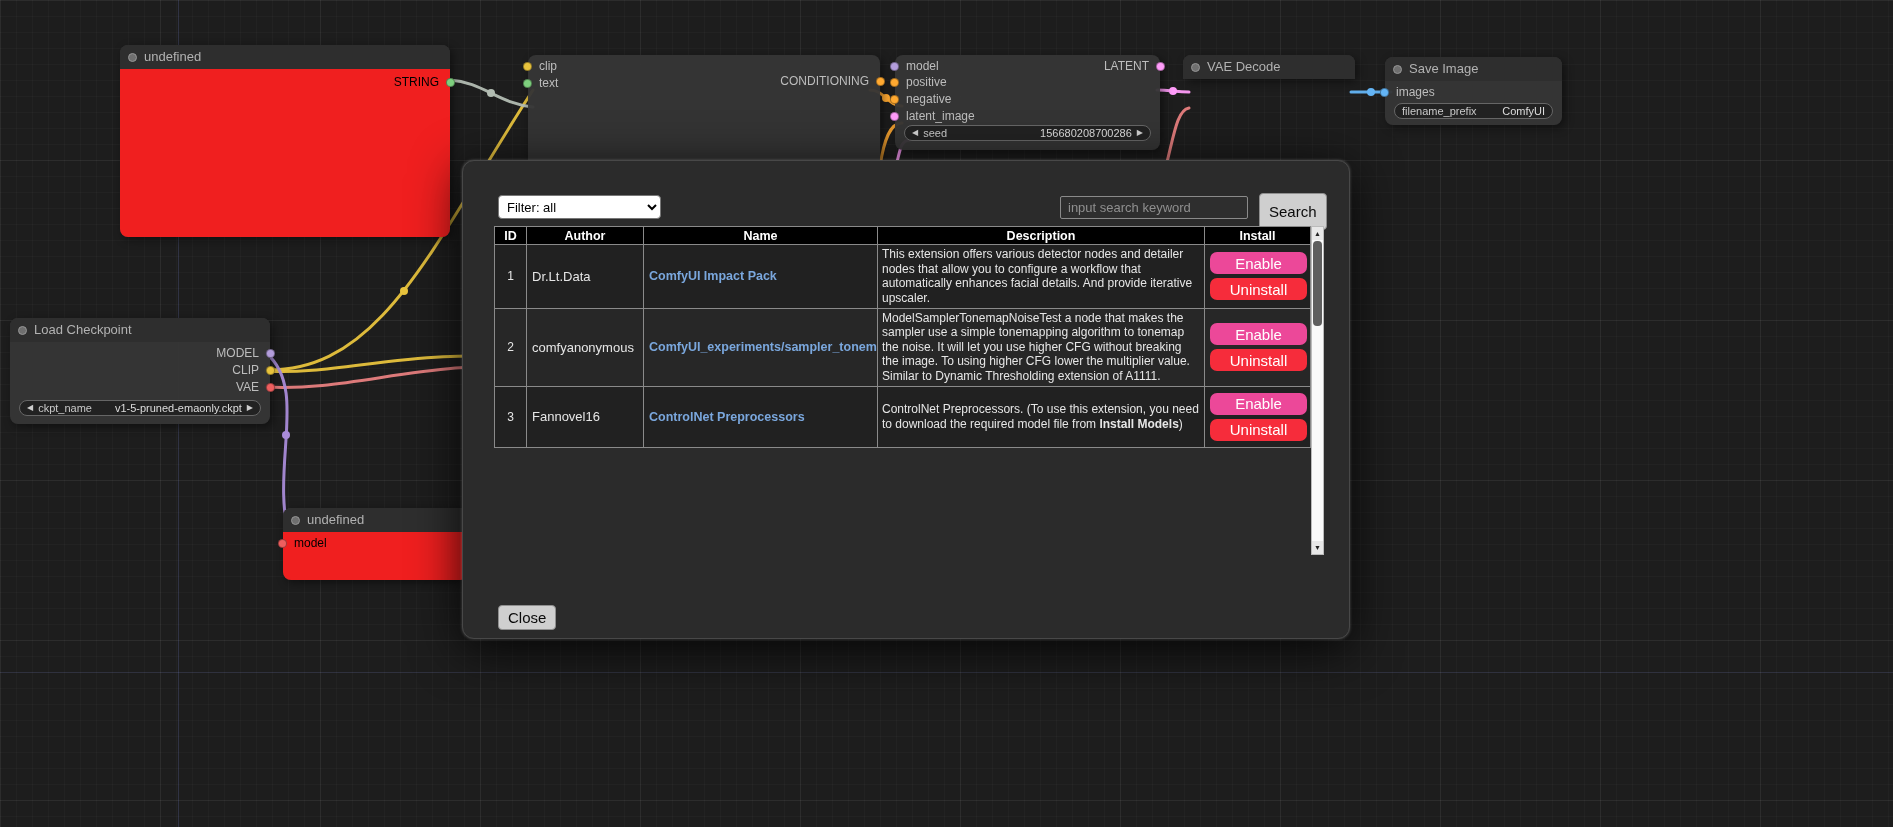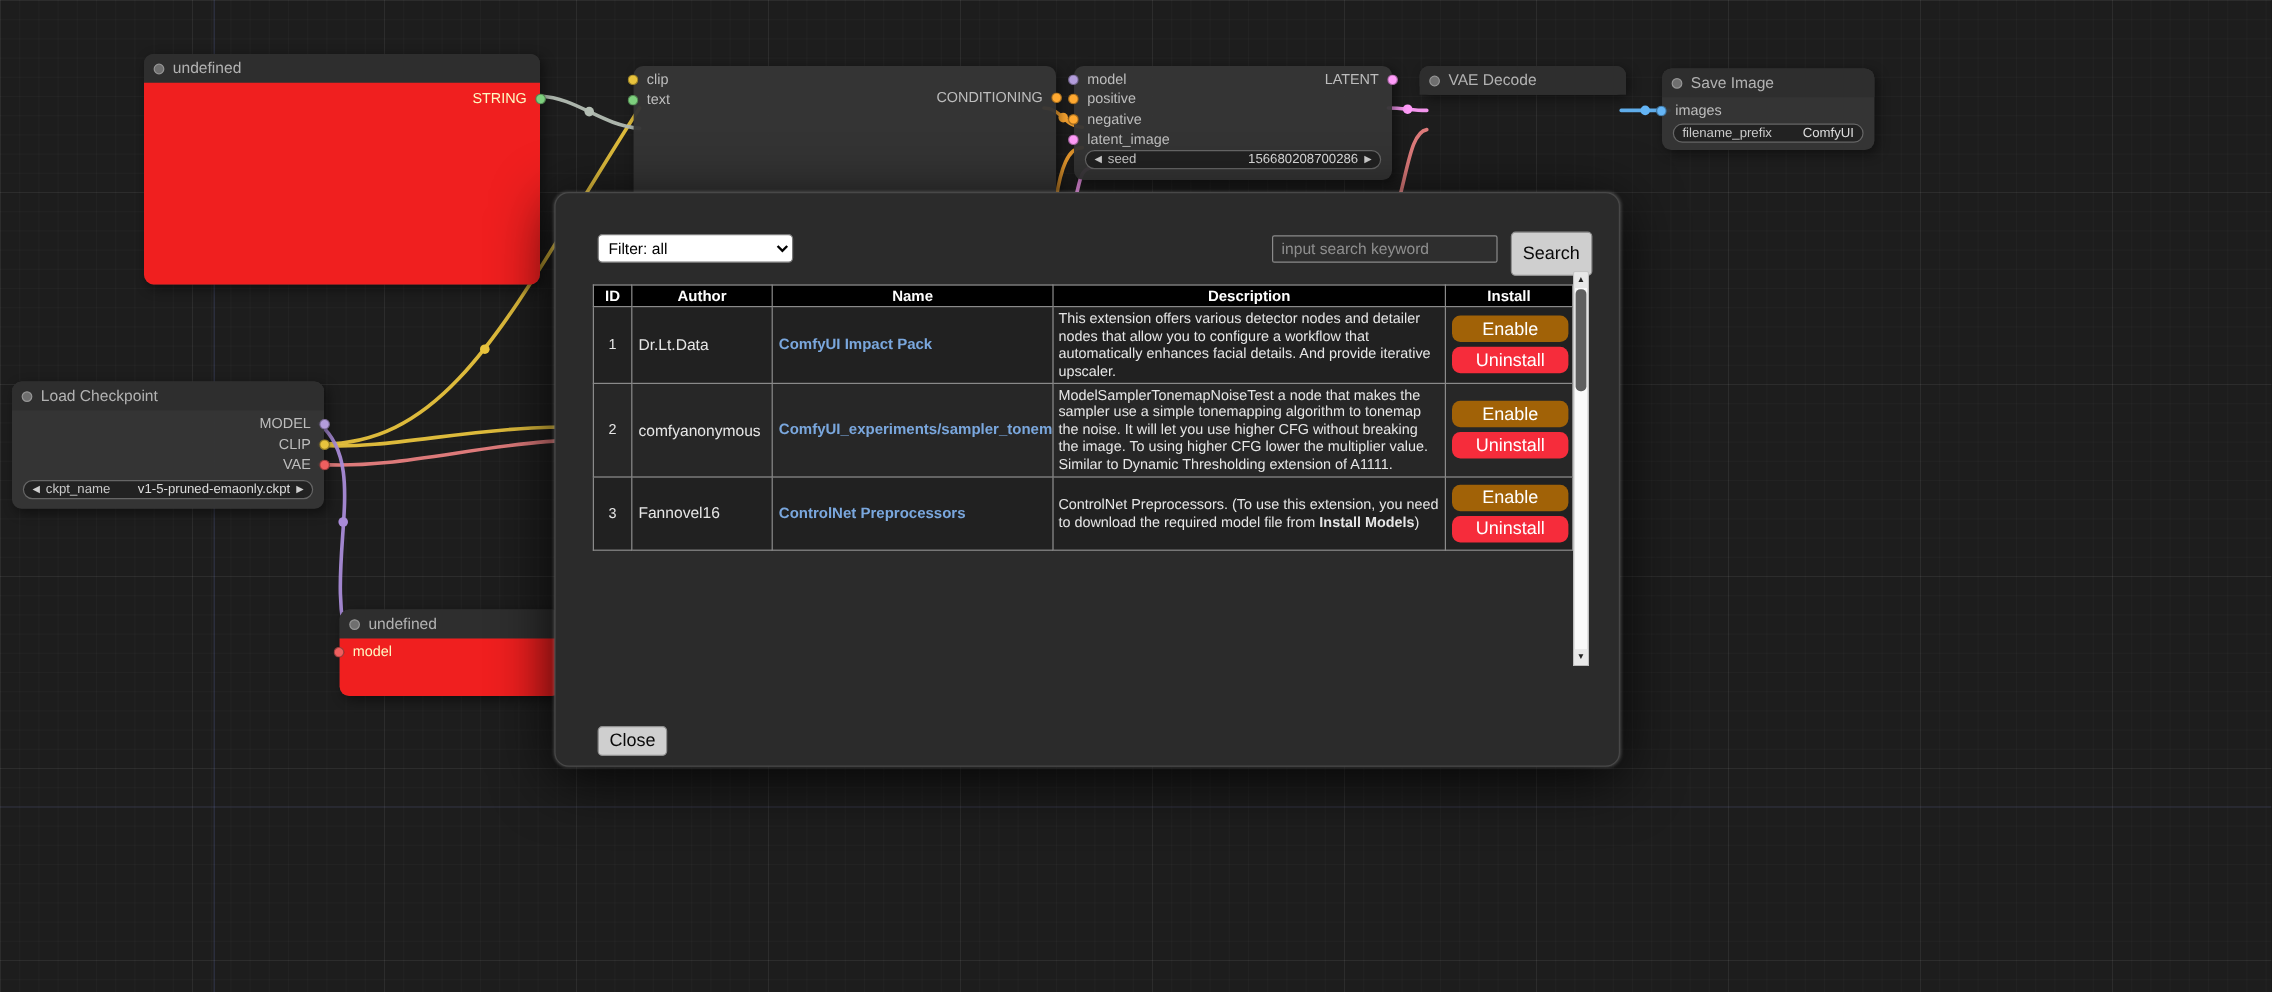--- a/index.html
+++ b/index.html
@@ -29,21 +29,21 @@
         background:#6f6f6f;border:1px solid #959595}
   .node-body{position:relative;border-radius:0 0 8px 8px}
   .node-body.red{background:#f01f1f}
   .slot{position:absolute;left:0;right:0;height:16px;line-height:16px}
   .slot .dot{position:absolute;top:4px;width:9px;height:9px;border-radius:50%;border:1px solid rgba(0,0,0,.35)}
   .slot.in .dot{left:-5px}
   .slot.in .lbl{margin-left:11px}
   .slot.out{text-align:right}
   .slot.out .dot{right:-5px}
   .slot.out .lbl{margin-right:11px}
-  .lbl.on-red{color:#fef9c3}
+  .lbl.on-red{color:#000000}
   .d-yellow{background:#e8c33d}.d-green{background:#7ed07e}.d-orange{background:#ffa931}
   .d-purple{background:#b39ddb}.d-pink{background:#ff9cf9}.d-red{background:#ee5f5f}
   .d-blue{background:#64b5f6}
   .widget{position:absolute;left:9px;right:9px;height:16px;background:#222;border:1px solid #666;
         border-radius:8px;font-size:11px;color:#c9c9c9;display:flex;align-items:center;padding:0 7px;gap:5px}
   .widget .arrow{font-size:8px;color:#cfcfcf;line-height:16px}
   .widget .wvalue{flex:1;text-align:right;color:#ddd;white-space:nowrap;overflow:hidden}
 
   
   #dialog{position:absolute;left:462px;top:160px;width:888px;height:479px;z-index:10;
@@ -54,35 +54,35 @@
         font-family:"Liberation Sans",sans-serif}
   #search-input{position:absolute;left:597px;top:35px;width:188px;height:23px;background:#2e2e2e;
         border:1px solid #8a8a8a;border-radius:2px;color:#ddd;font-size:13px;padding:2px 7px;
         font-family:"Liberation Sans",sans-serif}
   #search-input::placeholder{color:#8f8f8f}
   .gbtn{background:#cfcfcf;color:#0a0a0a;border:1px solid #8f8f8f;border-radius:4px;
         font-size:15px;padding:2px 9px;font-family:"Liberation Sans",sans-serif;cursor:pointer}
   #search-btn{position:absolute;left:796px;top:32px;height:37px}
   #close-btn{position:absolute;left:35px;top:444px;height:25px}
 
-  #table-wrap{position:absolute;left:31px;top:76px;width:916px}
+  #table-wrap{position:absolute;left:31px;top:65px;width:916px}
   table{border-collapse:collapse;width:816px;table-layout:fixed}
   th{background:#000;color:#fff;font-weight:bold;font-size:12.5px;height:18px;
      border:1px solid #8a8a8a;padding:1px 2px}
   td{border:1px solid #8a8a8a;background:#212121;color:#e6e6e6;font-size:12px;
      vertical-align:middle;padding:2px 5px;overflow:hidden}
   tr:nth-child(even) td{background:#272727}
   .c-id{text-align:center}
   .c-author{font-size:13px}
   .c-name a{color:#7aa7dd;font-weight:bold;font-size:12.5px;text-decoration:none;white-space:nowrap}
   .c-desc{line-height:1.22;padding:2px 4px}
   .c-install{text-align:center}
   .btn-enable,.btn-uninstall{display:block;width:97px;height:22px;margin:4px auto;border:none;
      border-radius:7px;color:#fff;font-size:15px;cursor:pointer;font-family:"Liberation Sans",sans-serif}
-  .btn-enable{background:#a16207}
+  .btn-enable{background:#ec4899}
   .btn-uninstall{background:#f62c3b}
 
   #scrollbar{position:absolute;left:848px;top:65px;width:13px;height:329px;background:#fafafa;
      border:1px solid #bbb}
   .sb-arrow{position:absolute;left:0;width:11px;height:13px;font-size:7px;line-height:13px;
      text-align:center;color:#222;background:#e8e8e8;cursor:pointer}
   .sb-arrow.up{top:0}
   .sb-arrow.down{bottom:0}
   .sb-thumb{position:absolute;left:1px;top:14px;width:9px;height:85px;background:#5f5f5f;border-radius:4px}
 </style>

